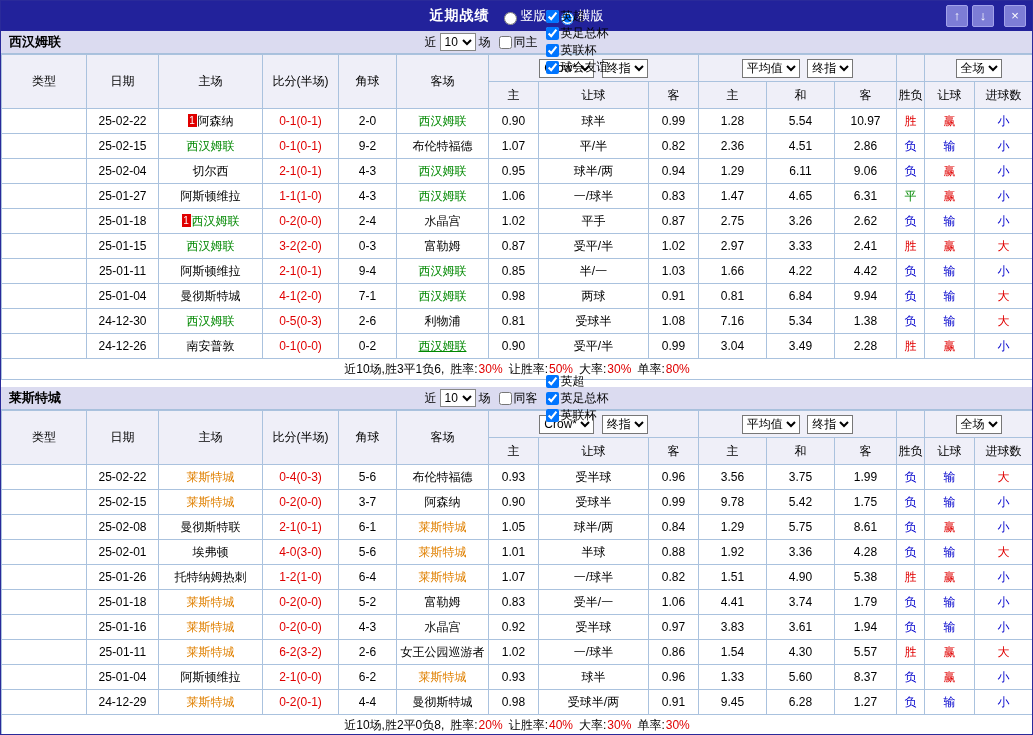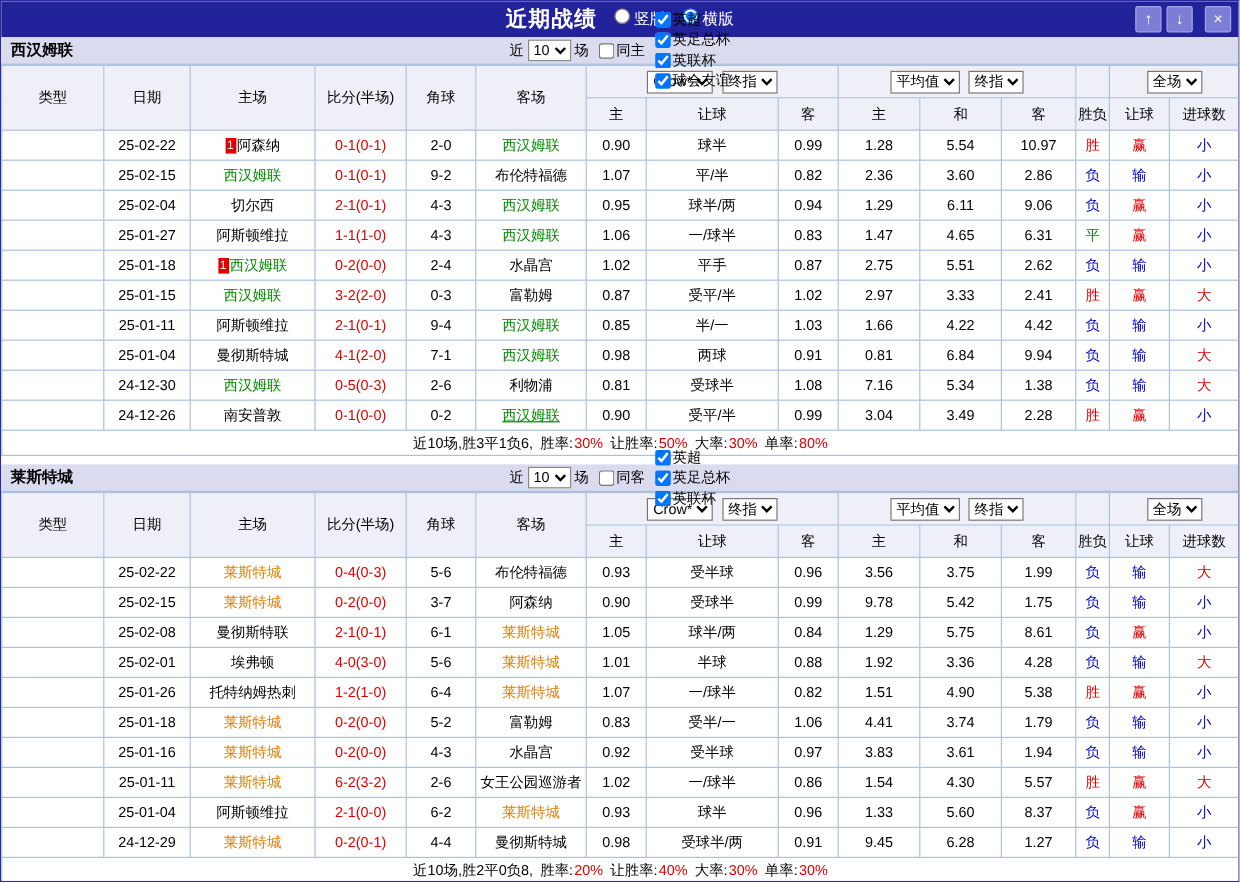--- a/index.html
+++ b/index.html
@@ -3,22 +3,22 @@
 <meta charset="utf-8">
 <style>
   * { box-sizing: border-box; }
   html, body { margin:0; padding:0; background:#fff; }
   body { font-family:"Liberation Sans","DejaVu Sans",sans-serif; }
   .page { width:1033px; height:735px; border:1px solid #2a2a9a; background:#fff; overflow:hidden; position:relative; }
 
   
   .titlebar { height:30px; background:#22229b; position:relative; display:flex; align-items:center; justify-content:center; color:#fff; }
   .titlebar-center { display:flex; align-items:center; gap:14px; font-size:13px; }
-  .tb-title { font-weight:bold; font-size:18px; letter-spacing:1px; }
-  .radio-item { display:flex; align-items:flex-start; gap:4px; cursor:pointer; }
+  .tb-title { font-weight:bold; font-size:14px; letter-spacing:1px; }
+  .radio-item { display:flex; align-items:flex-end; gap:4px; cursor:pointer; }
   .radio-item input { margin:0; width:13px; height:13px; }
   .win-controls { position:absolute; right:6px; top:4px; display:flex; gap:4px; }
   .win-btn { width:22px; height:22px; border:1px solid #a2a2ea; background:#7d7dd6; color:#fff; font-size:13px; line-height:18px; text-align:center; cursor:pointer; border-radius:2px; padding:0; font-family:inherit; }
   .win-btn.close { margin-left:6px; }
 
   
   .section-bar { height:23px; background:#dbdbf0; border-bottom:1px solid #a8c0dc; position:relative; display:flex; align-items:center; font-size:12px; }
   .team-name { position:absolute; left:8px; font-weight:bold; font-size:13px; color:#000; }
   .filters { margin:0 auto; display:flex; align-items:center; font-size:12px; color:#000; }
   .filters select { font-size:12px; height:18px; margin:0 3px; border:1px solid #888; background:#fff; font-family:inherit; }
@@ -176,21 +176,21 @@
             <td class="lg-red">英超</td>
             <td>25-02-15</td>
             <td><span class="team hl-green">西汉姆联</span></td>
             <td class="score">0-1(0-1)</td>
             <td>9-2</td>
             <td><span class="team">布伦特福德</span></td>
             <td>1.07</td>
             <td>平/半</td>
             <td>0.82</td>
             <td>2.36</td>
-            <td>3.60</td>
+            <td>4.51</td>
             <td>2.86</td>
             <td class="c-blue">负</td>
             <td class="c-blue">输</td>
             <td class="c-blue">小</td>
           </tr>
           <tr>
             <td class="lg-red">英超</td>
             <td>25-02-04</td>
             <td><span class="team">切尔西</span></td>
             <td class="score">2-1(0-1)</td>
@@ -227,21 +227,21 @@
             <td class="lg-red">英超</td>
             <td>25-01-18</td>
             <td><span class="red-badge">1</span><span class="team hl-green">西汉姆联</span></td>
             <td class="score">0-2(0-0)</td>
             <td>2-4</td>
             <td><span class="team">水晶宫</span></td>
             <td>1.02</td>
             <td>平手</td>
             <td>0.87</td>
             <td>2.75</td>
-            <td>5.51</td>
+            <td>3.26</td>
             <td>2.62</td>
             <td class="c-blue">负</td>
             <td class="c-blue">输</td>
             <td class="c-blue">小</td>
           </tr>
           <tr>
             <td class="lg-red">英超</td>
             <td>25-01-15</td>
             <td><span class="team hl-green">西汉姆联</span></td>
             <td class="score">3-2(2-0)</td>

